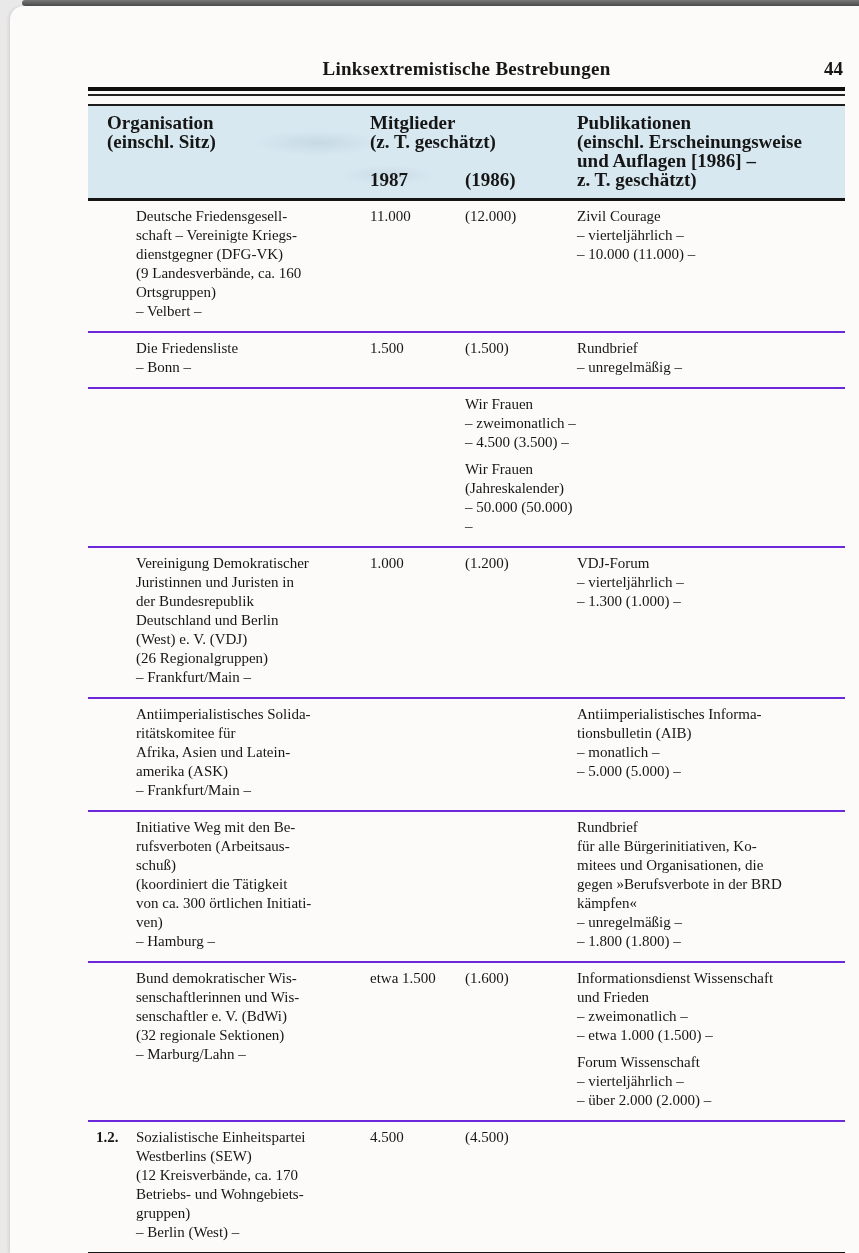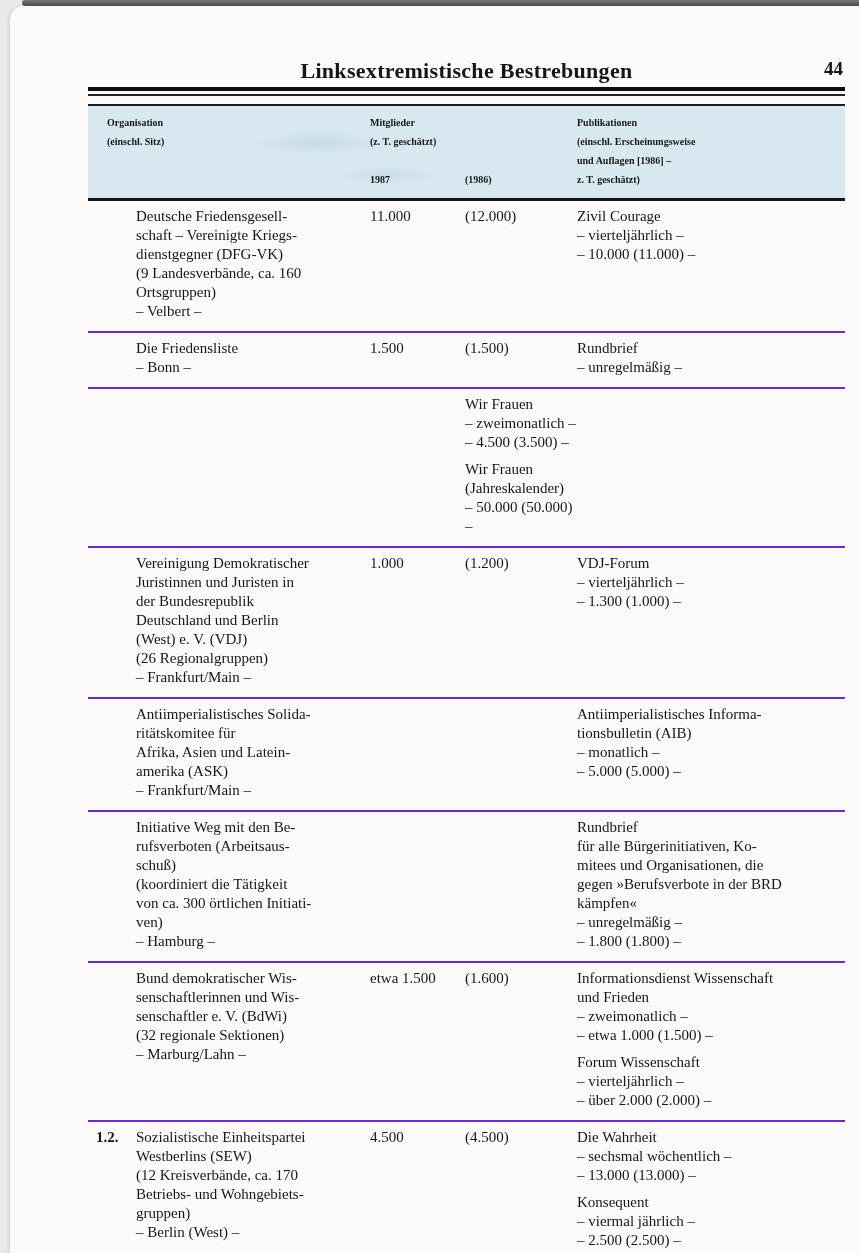--- a/index.html
+++ b/index.html
@@ -30,21 +30,21 @@
     margin-left: 78px;
     width: 757px;
     padding-top: 52px;
   }
   .title-row {
     position: relative;
     height: 24px;
   }
   .doc-title {
     text-align: center;
-    font-size: 22px;
+    font-size: 19px;
     font-weight: bold;
     letter-spacing: 0.3px;
   }
   .page-num {
     position: absolute;
     right: 2px; top: 0;
     font-size: 19px;
     font-weight: bold;
   }
   .rule-thick { height: 4px; background: #0f0f0f; margin-top: 5px; }
@@ -58,21 +58,21 @@
       radial-gradient(ellipse 90px 18px at 230px 40%, rgba(120,150,165,0.18), rgba(120,150,165,0) 70%),
       radial-gradient(ellipse 70px 14px at 300px 75%, rgba(120,150,165,0.14), rgba(120,150,165,0) 70%),
       #d8e8f1;
     padding: 7px 0 9px 0;
   }
   .band-grid {
     display: grid;
     grid-template-columns: 48px 234px 95px 112px 268px;
     grid-template-rows: 38px 19px 19px;
     font-weight: bold;
-    font-size: 10px;
+    font-size: 19px;
     line-height: 19px;
   }
   .hdr { white-space: pre-line; }
   .hdr-org  { grid-column: 1 / 3; grid-row: 1 / 4; padding-left: 19px; }
   .hdr-mit  { grid-column: 3 / 5; grid-row: 1 / 3; font-family: Liberation Serif, serif; }
   .hdr-pub  { grid-column: 5; grid-row: 1 / 4; }
   .hdr-1987 { grid-column: 3; grid-row: 3; }
   .hdr-1986 { grid-column: 4; grid-row: 3; }
 
   .rows .row {
@@ -227,24 +227,19 @@
   <div class="row">
     <div class="cell num">1.2.</div>
     <div class="cell org">Sozialistische Einheitspartei
 Westberlins (SEW)
 (12 Kreisverbände, ca. 170
 Betriebs- und Wohngebiets-
 gruppen)
 – Berlin (West) –</div>
     <div class="cell m87">4.500</div>
     <div class="cell m86">(4.500)</div>
-    <div class="cell pub"><div class="pub-block">Die Wahrheit
-– sechsmal wöchentlich –
-– 13.000 (13.000) –</div><div class="pub-block">Konsequent
-– viermal jährlich –
-– 2.500 (2.500) –</div></div>
   </div>
 </div>
 
     <div class="table-bottom-rule"></div>
 
   </div>
 </div>
 
 </body></html>

